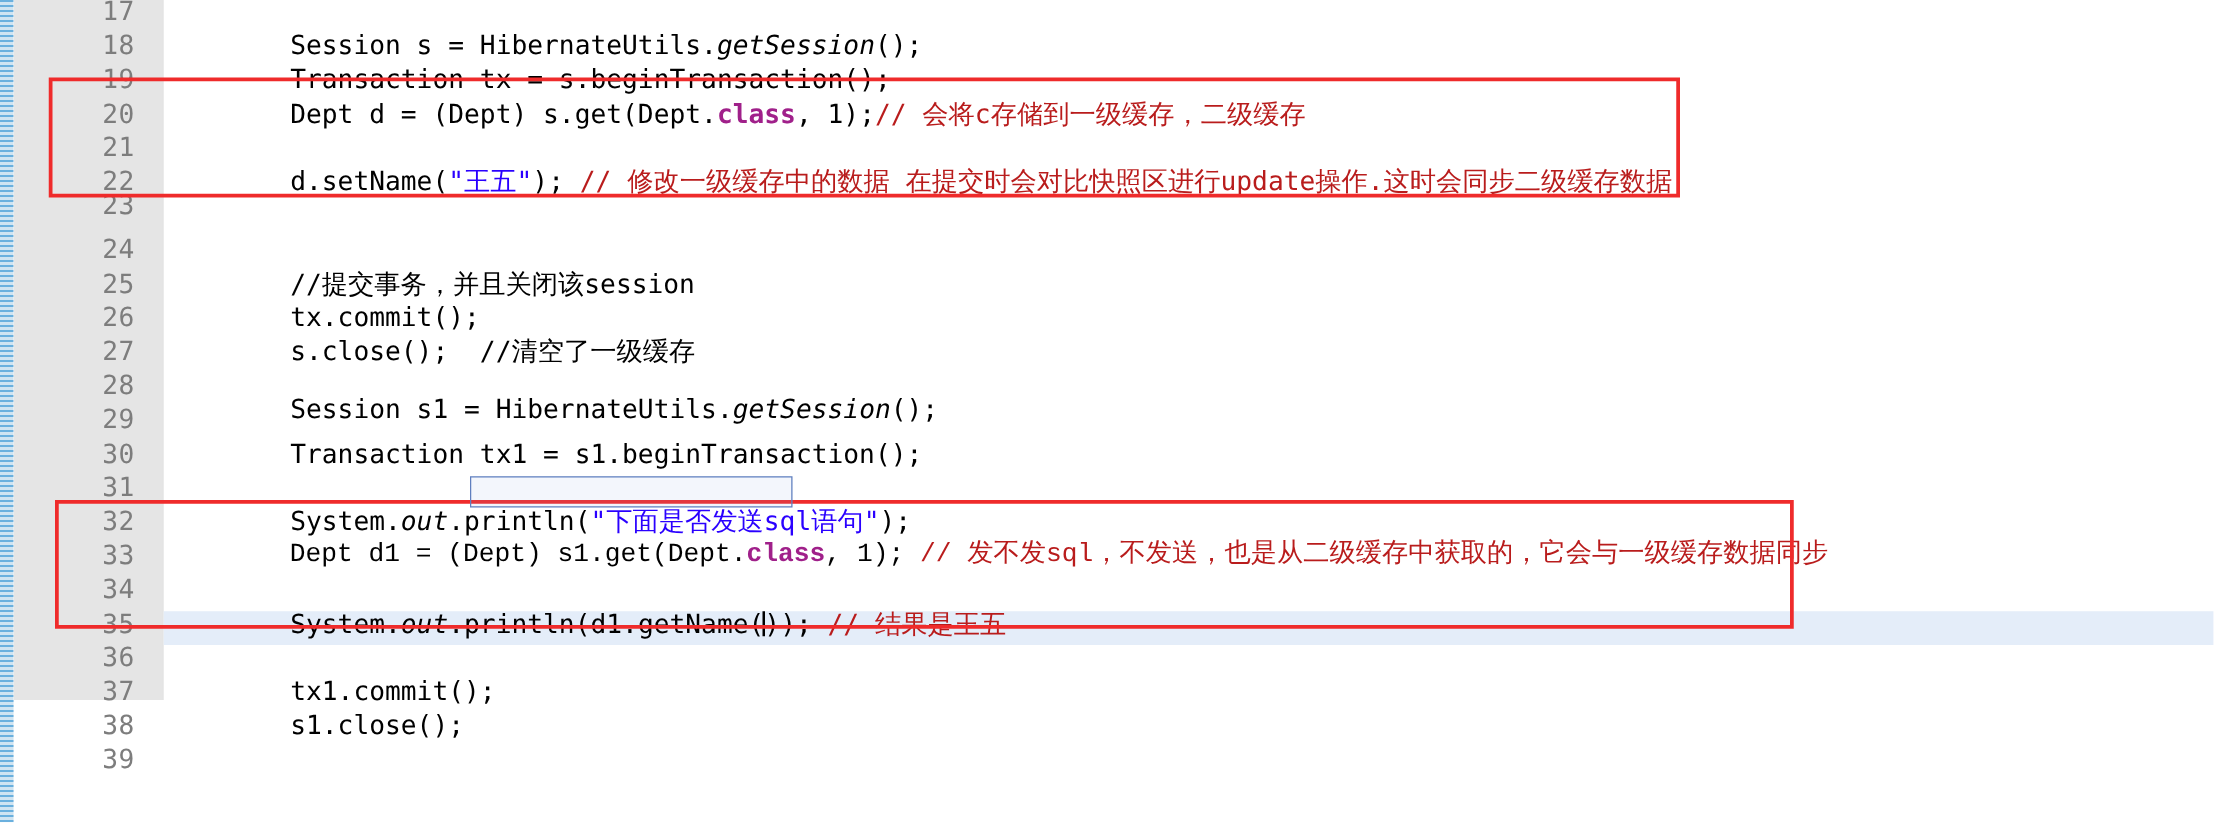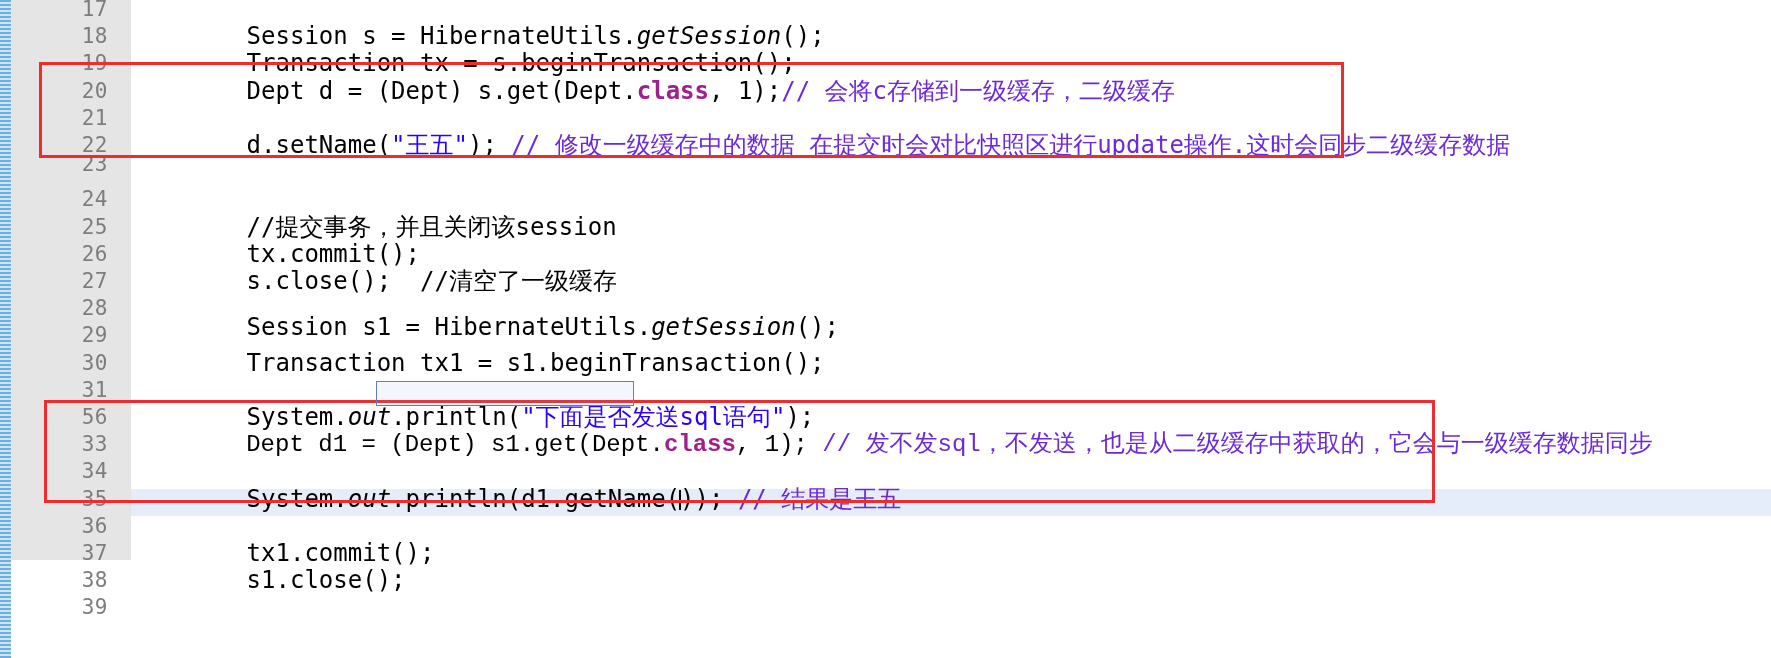--- a/index.html
+++ b/index.html
@@ -58,37 +58,37 @@
     left: 131px; top: 0;
     right: 0; bottom: 0;
     background: #ffffff;
   }
   .code-line {
     position: absolute;
     left: 0;
     height: 27.2px;
     line-height: 27.2px;
     white-space: pre;
-    font-size: 24px;
+    font-size: 21px;
     font-family: "DejaVu Sans Mono", "Liberation Mono", monospace;
     color: #000000;
   }
   .current-line-hl {
     position: absolute;
     left: 0; right: 0;
     height: 27.2px;
     background: #e4edf9;
   }
 
   
   .t-plain   { color: #000000; }
   .t-kw      { color: #a0208a; font-weight: bold; }
   .t-static  { color: #000000; font-style: italic; }
   .t-str     { color: #2a00ff; }
-  .t-cmt     { color: #6d28d9; }
+  .t-cmt     { color: #b91c1c; }
   .t-cmt-g   { color: #000000; }
 
   
   .red-box {
     position: absolute;
     border: 3px solid #ef2b2b;
     background: transparent;
     pointer-events: none;
     box-sizing: border-box;
   }
@@ -129,21 +129,21 @@
         <div class="gutter-line" style="top: 132px;">22</div>
         <div class="gutter-line" style="top: 151px;">23</div>
         <div class="gutter-line" style="top: 186.4px;">24</div>
         <div class="gutter-line" style="top: 213.6px;">25</div>
         <div class="gutter-line" style="top: 240.8px;">26</div>
         <div class="gutter-line" style="top: 268px;">27</div>
         <div class="gutter-line" style="top: 295.2px;">28</div>
         <div class="gutter-line" style="top: 322.4px;">29</div>
         <div class="gutter-line" style="top: 349.6px;">30</div>
         <div class="gutter-line" style="top: 376.8px;">31</div>
-        <div class="gutter-line" style="top: 404px;">56</div>
+        <div class="gutter-line" style="top: 404px;">32</div>
         <div class="gutter-line" style="top: 431.2px;">33</div>
         <div class="gutter-line" style="top: 458.4px;">34</div>
         <div class="gutter-line" style="top: 485.6px;">35</div>
         <div class="gutter-line" style="top: 512.8px;">36</div>
         <div class="gutter-line" style="top: 540px;">37</div>
         <div class="gutter-line" style="top: 567.2px;">38</div>
         <div class="gutter-line" style="top: 594.4px;">39</div>
       </div>
   </div>
 

